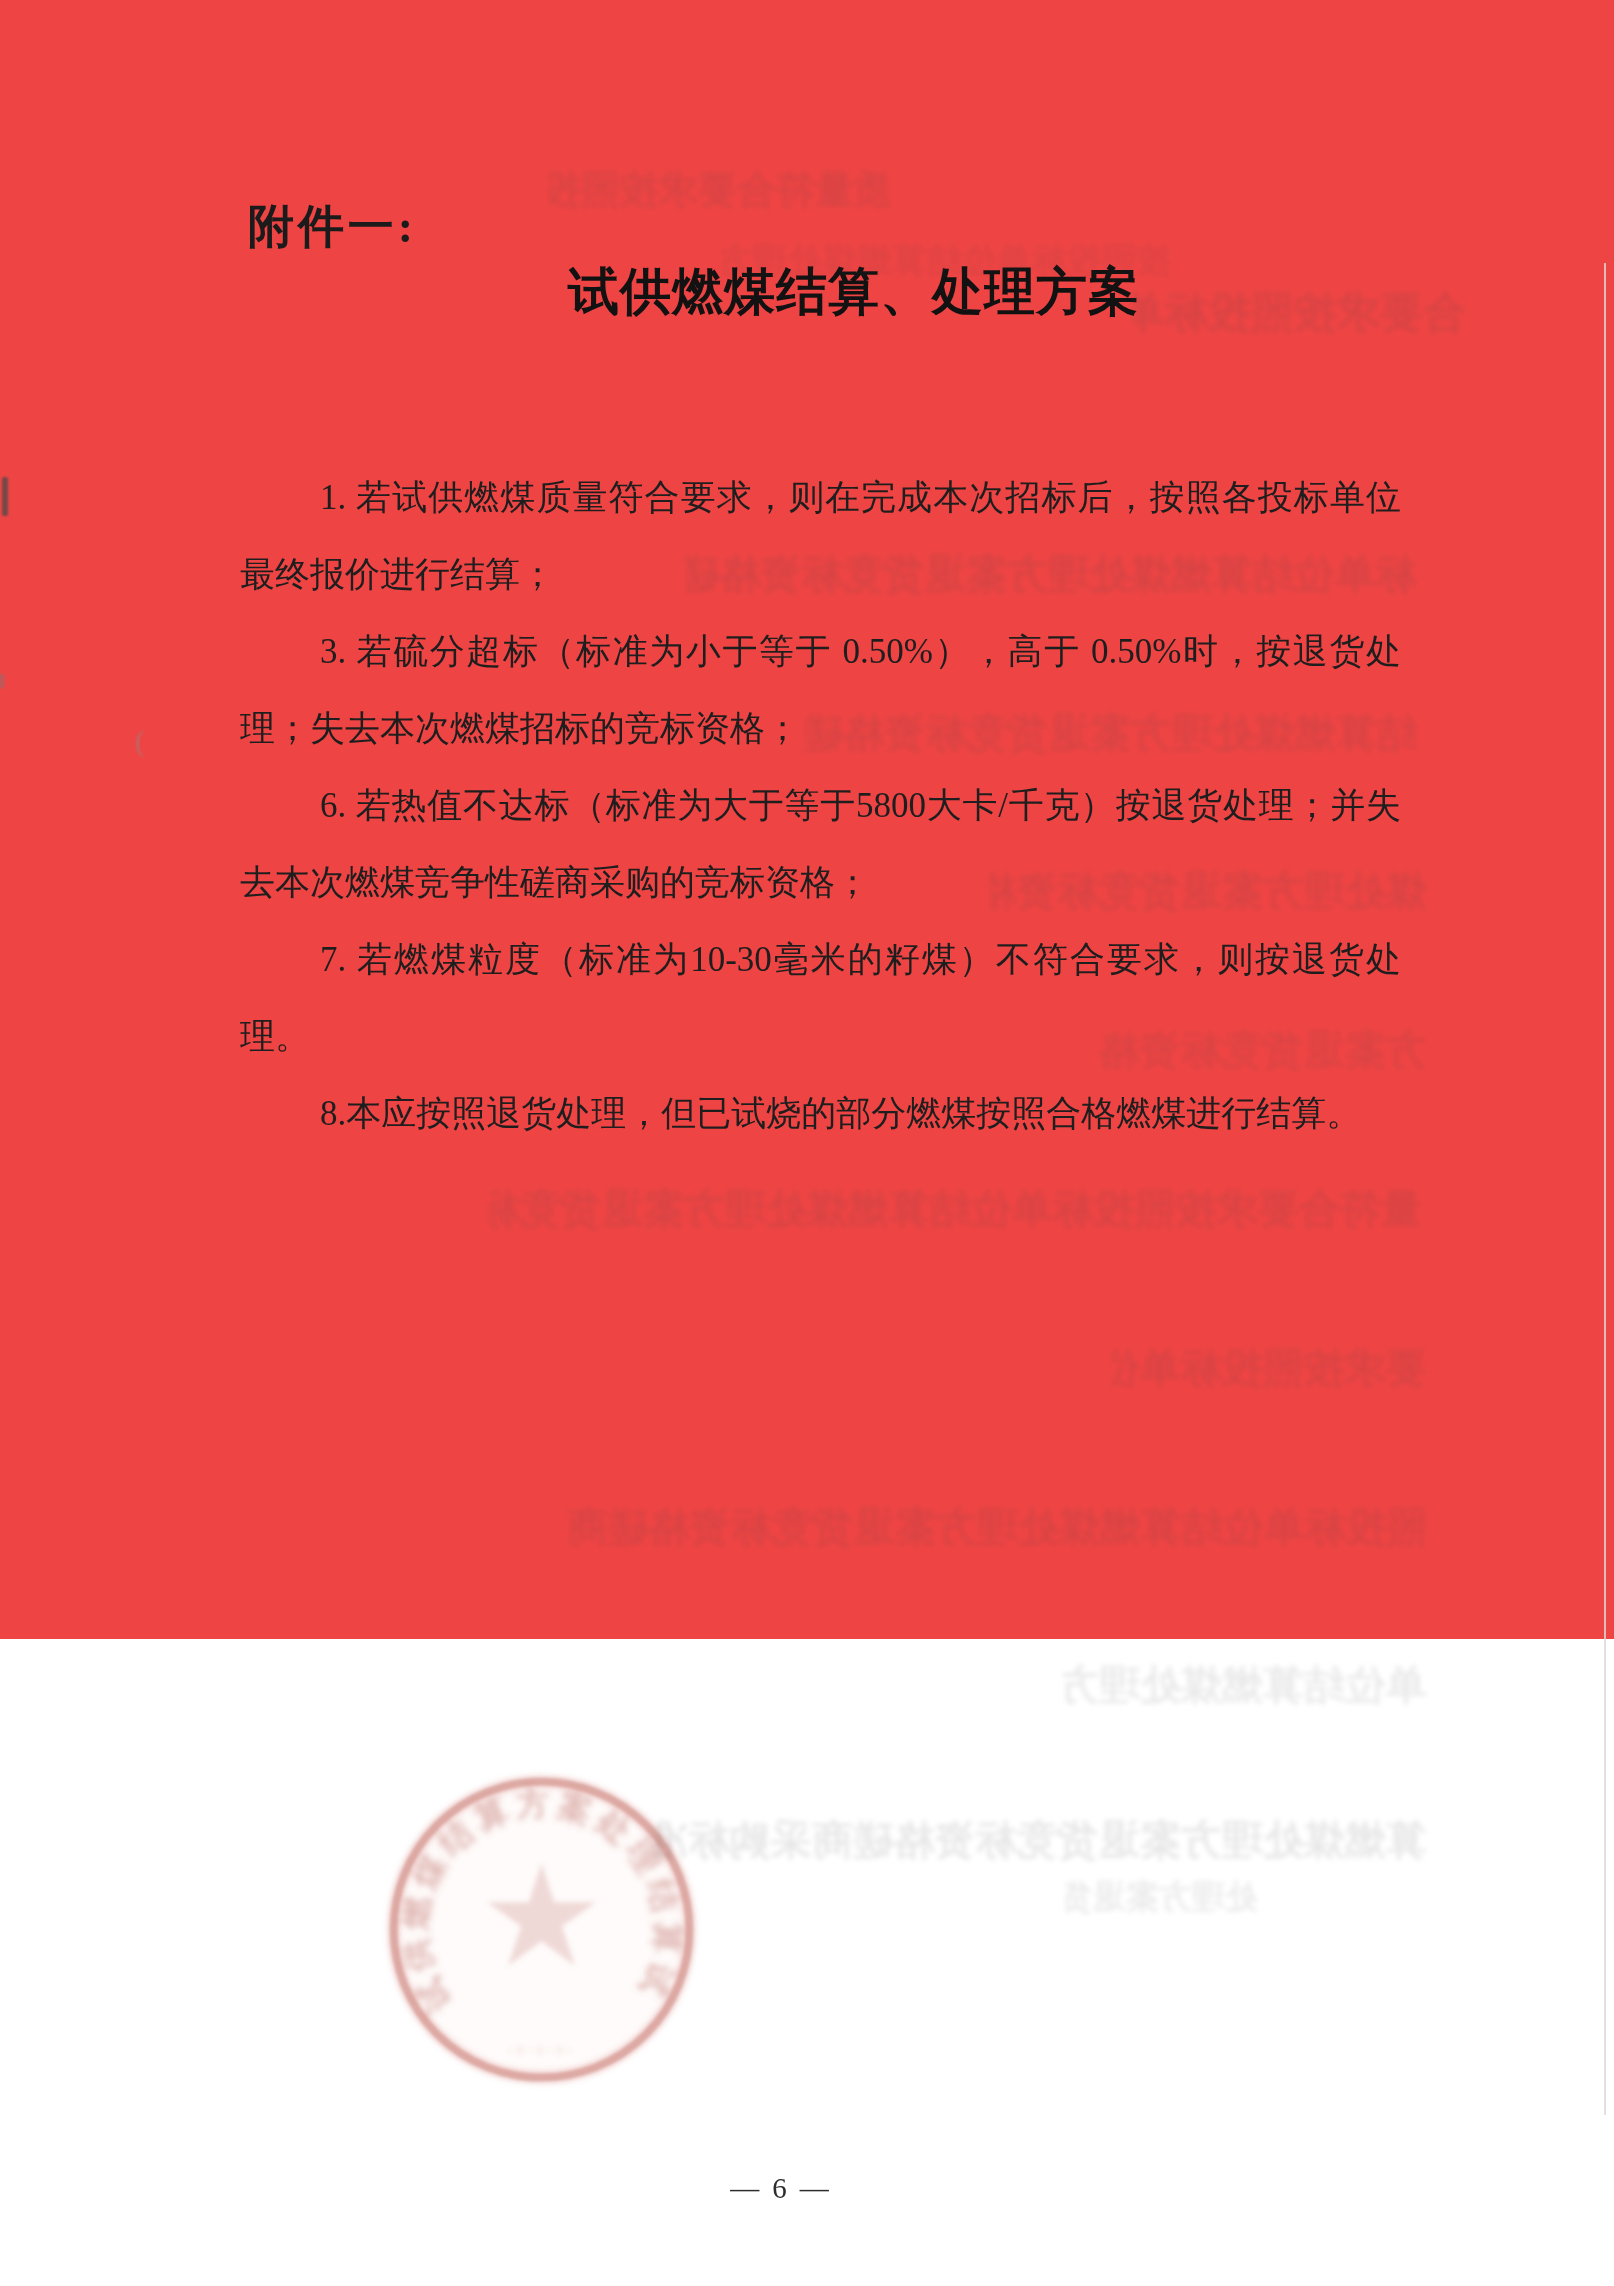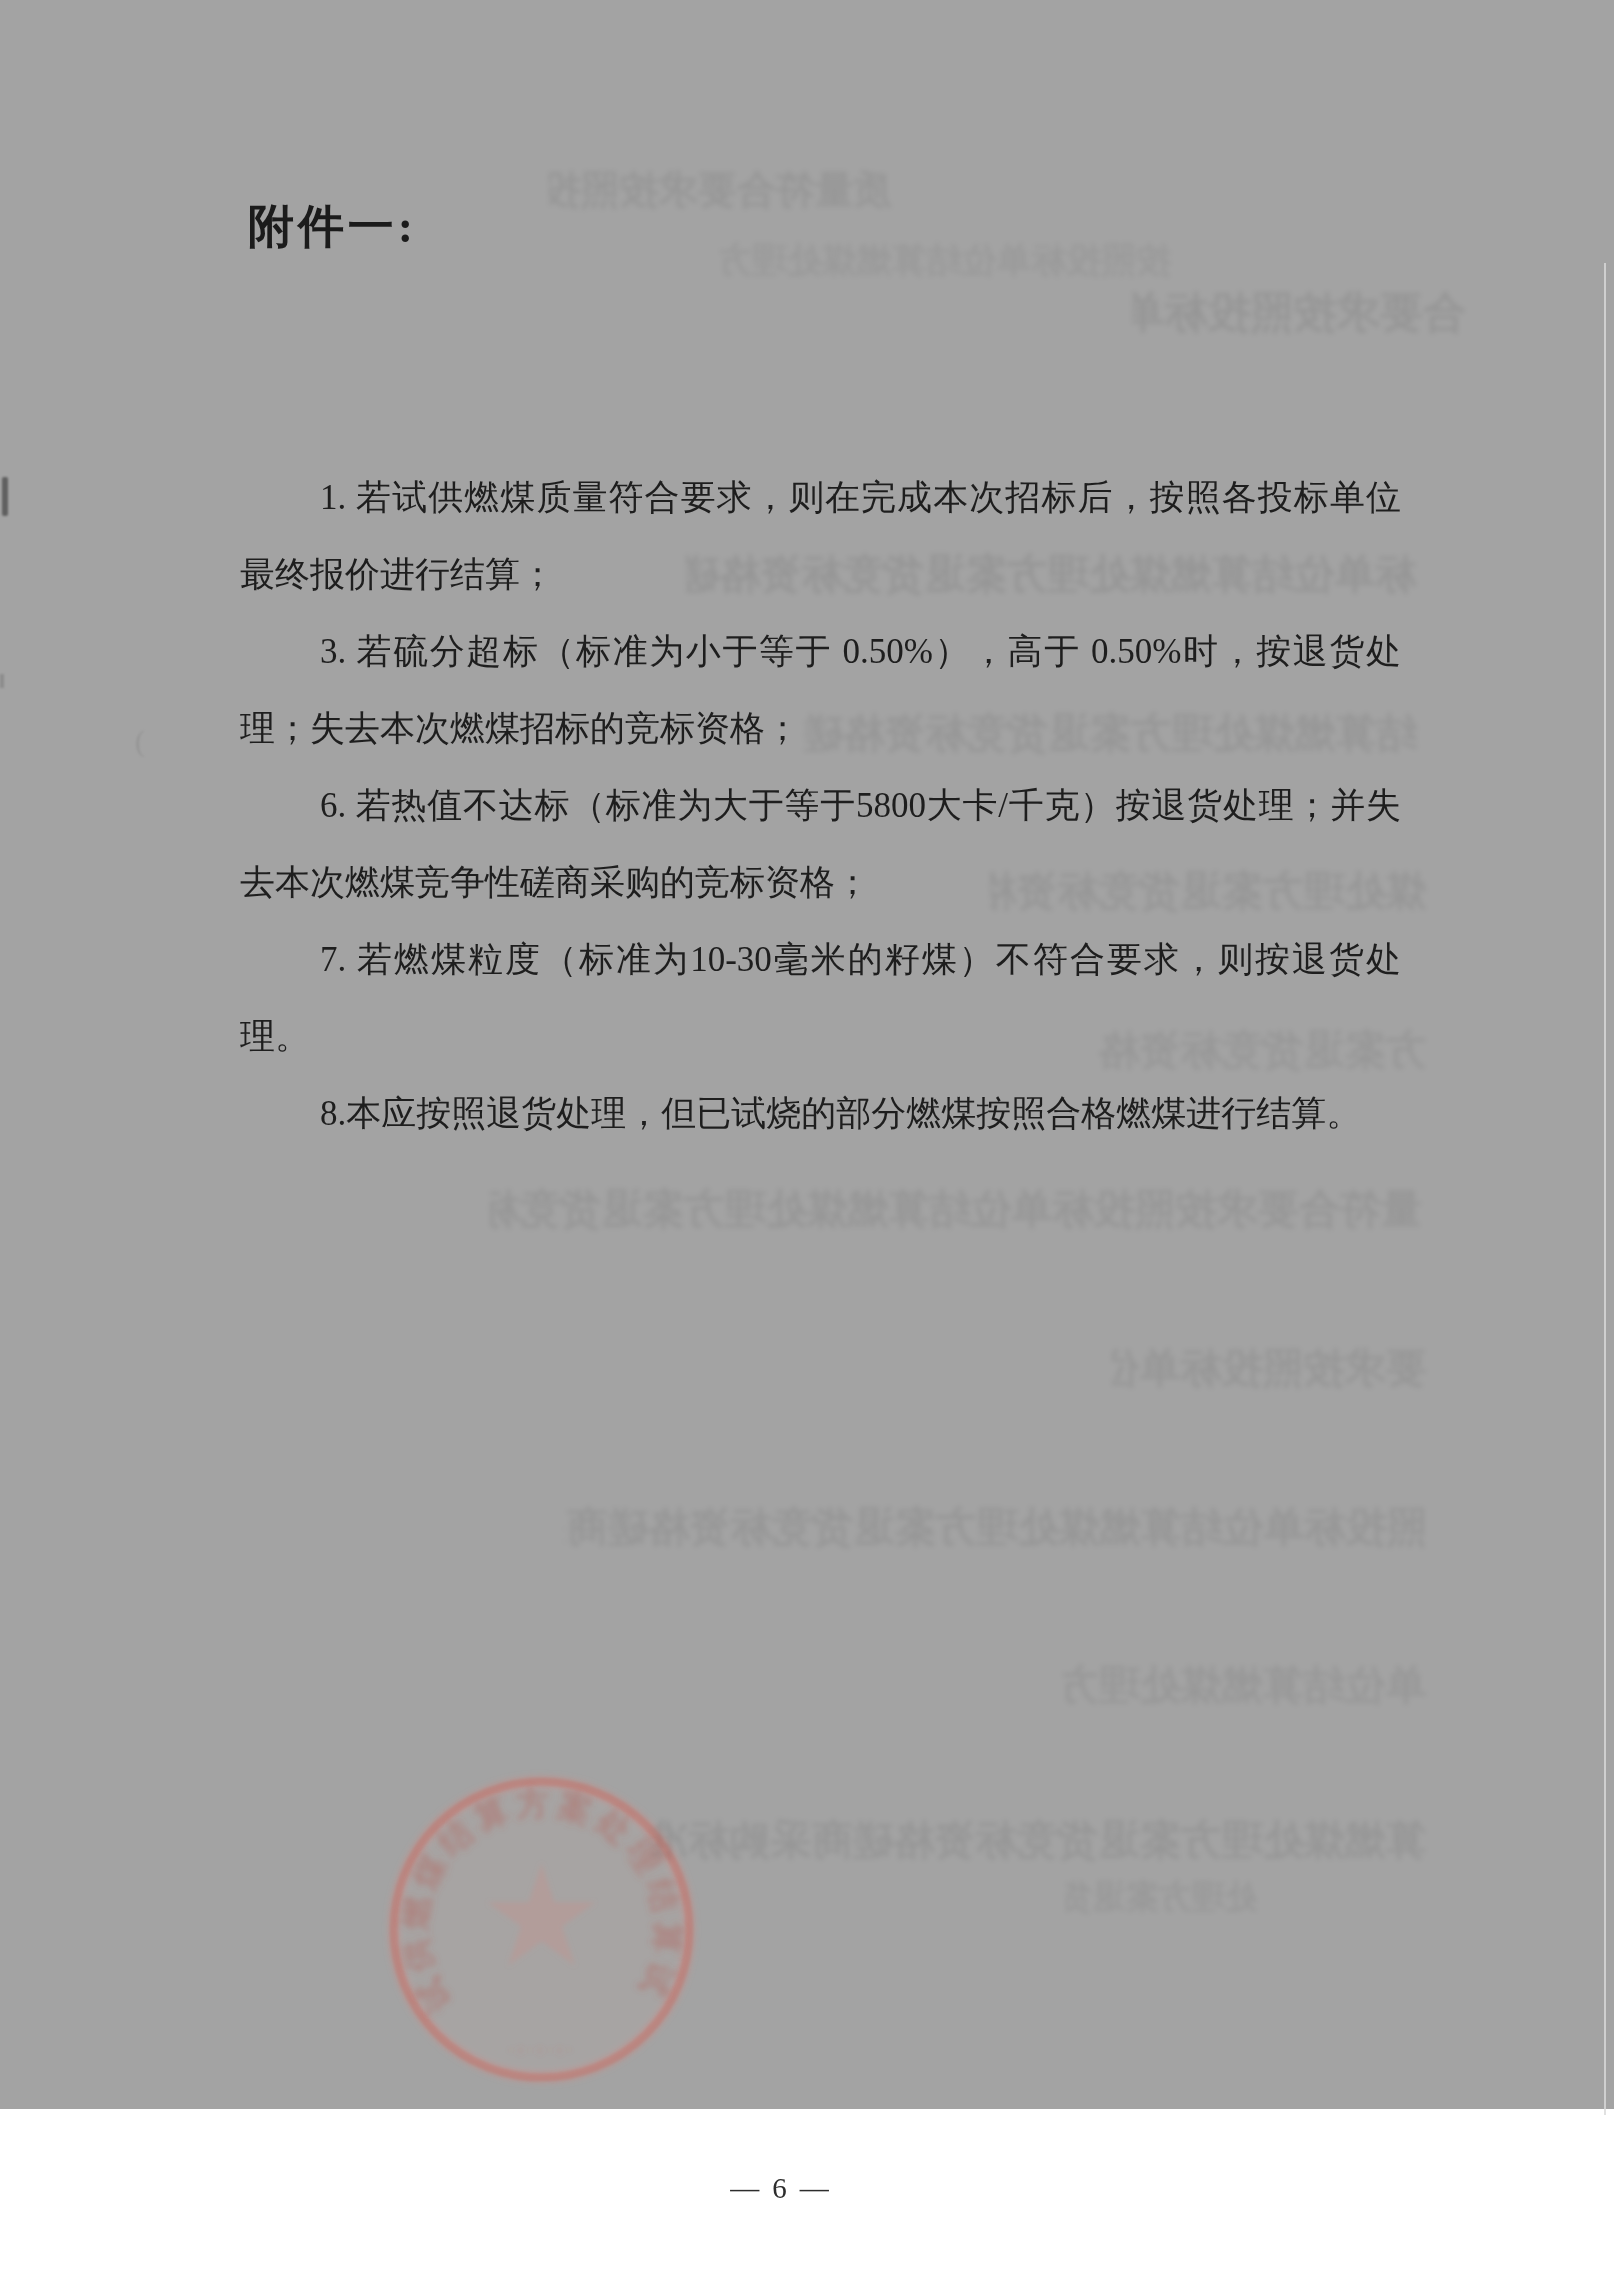--- a/index.html
+++ b/index.html
@@ -3,21 +3,21 @@
 <meta charset="utf-8">
 <style>
   * { box-sizing: border-box; }
   html,body { margin:0; padding:0; }
   body {
     width:1614px; height:2287px; overflow:hidden;
     background:#ffffff;
     font-family:"Liberation Serif","DejaVu Serif",serif;
   }
   .page {
-    position:relative; width:1614px; height:2109px; background:#a3a3a3;
+    position:relative; width:1614px; height:1639px; background:#ef4444;
   }
   .attachment-label {
     position:absolute; left:248px; top:196px;
     font-size:46px; font-weight:600; color:#1b1b1b; letter-spacing:3.9px;
     white-space:nowrap;
   }
   .doc-title {
     position:absolute; left:0; top:258px; width:1614px; margin:0;
     padding-left:94px; text-align:center;
     font-size:51px; font-weight:700; color:#121212; letter-spacing:1px;
@@ -62,20 +62,21 @@
     pointer-events:none;
   }
 </style>
 </head>
 <body>
 
 <div class="page">
 
   <div class="attachment-label">附件一:</div>
 
+  <h1 class="doc-title">试供燃煤结算、处理方案</h1>
 
   <div class="body-text">
     <p>1. 若试供燃煤质量符合要求，则在完成本次招标后，按照各投标单位最终报价进行结算；</p>
     <p>3. 若硫分超标（标准为小于等于 0.50%），高于 0.50%时，按退货处理；失去本次燃煤招标的竞标资格；</p>
     <p>6. 若热值不达标（标准为大于等于5800大卡/千克）按退货处理；并失去本次燃煤竞争性磋商采购的竞标资格；</p>
     <p>7. 若燃煤粒度（标准为10-30毫米的籽煤）不符合要求，则按退货处理。</p>
     <p>8.本应按照退货处理，但已试烧的部分燃煤按照合格燃煤进行结算。</p>
   </div>
 
   <svg class="stamp" viewBox="0 0 340 340" aria-hidden="true">

